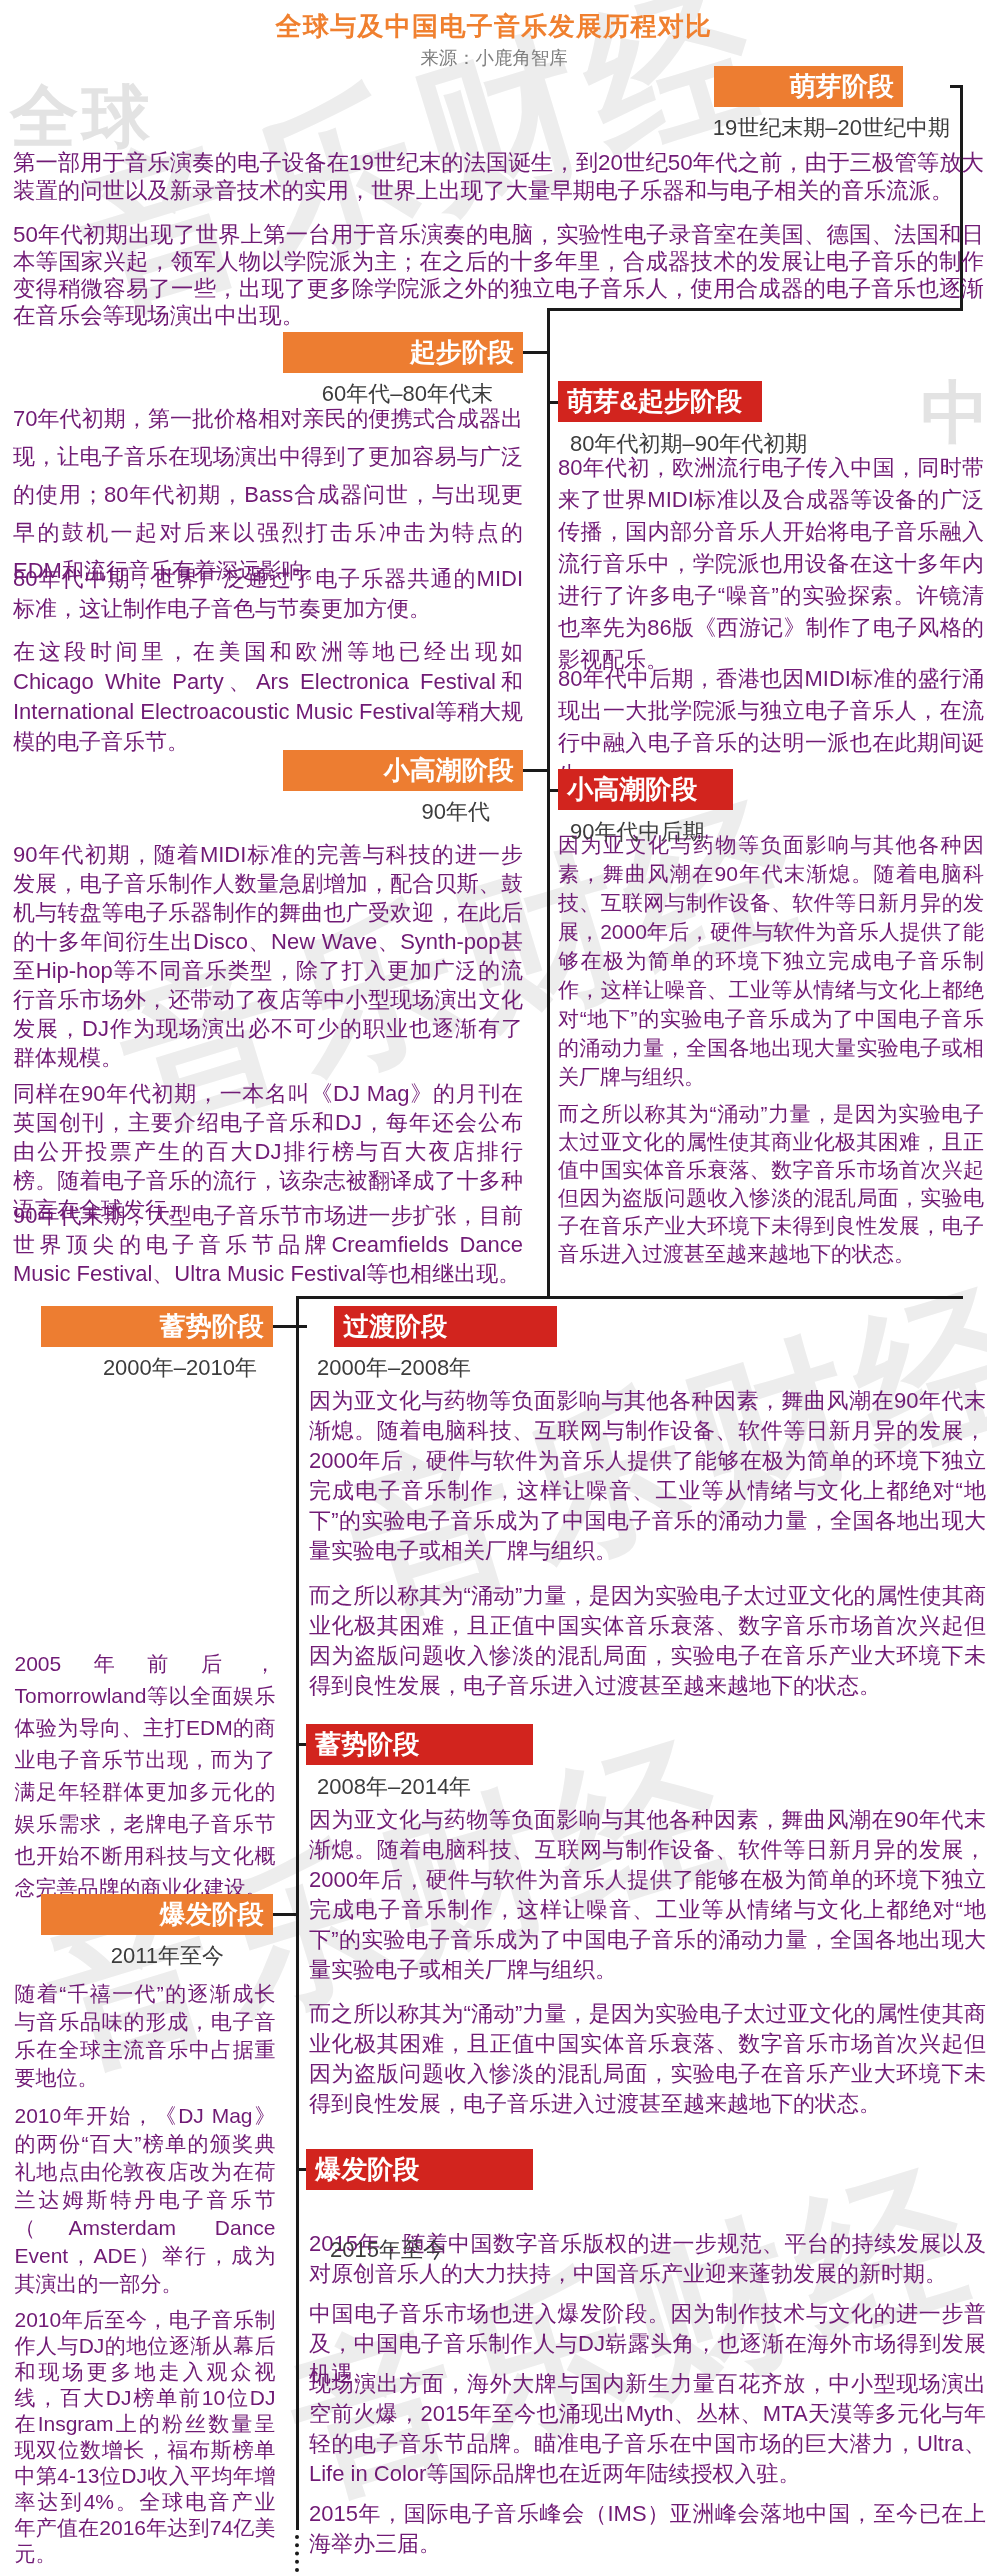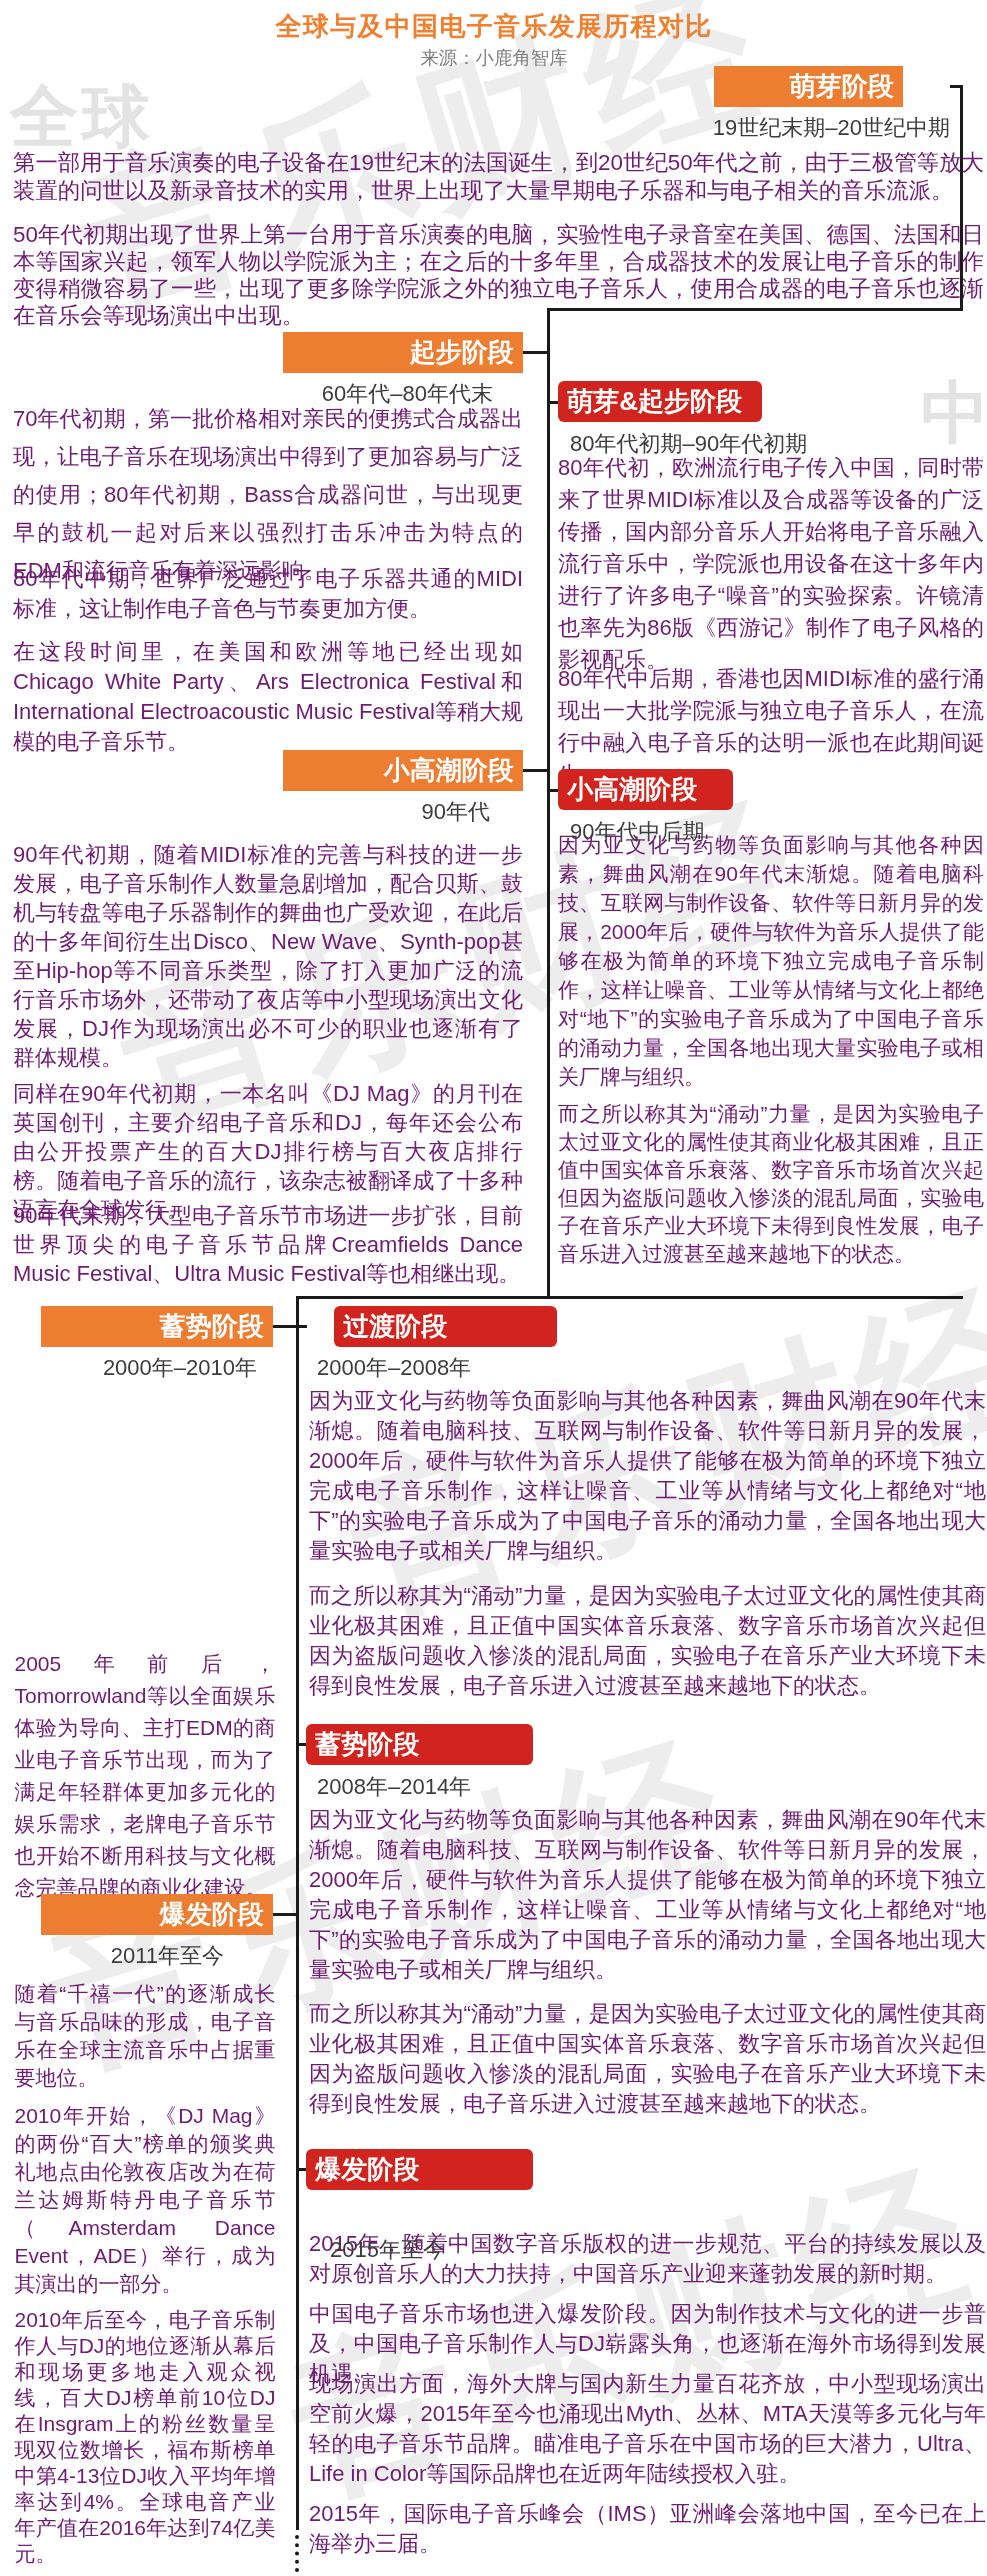--- a/index.html
+++ b/index.html
@@ -8,21 +8,21 @@
   .wm{position:absolute;z-index:0;color:#ebebeb;font-weight:bold;white-space:nowrap;user-select:none;}
   .wm-diag{font-size:164px;transform:rotate(-17deg);letter-spacing:12px;color:#ededed;}
   .wm-side{font-size:68px;letter-spacing:4px;color:#e3e3e3;}
   .title{position:absolute;left:0;top:9.2px;width:100%;text-align:center;z-index:2;
          font-size:26px;font-weight:bold;color:#F0802F;letter-spacing:1.3px;}
   .source{position:absolute;left:0;top:45px;width:100%;text-align:center;z-index:2;
           font-size:18.4px;color:#7f7f7f;}
   .banner{position:absolute;height:41px;line-height:41px;z-index:2;color:#ffffff;
           font-size:26px;font-weight:bold;padding:0 9.2px;box-sizing:border-box;white-space:nowrap;}
   .orange{background:#ED7D31;text-align:right;}
-  .red{background:#D2241E;text-align:left;border-radius:6px;}
+  .red{background:#D2241E;text-align:left;}
   .date{position:absolute;z-index:2;font-size:22px;color:#3c3c3c;white-space:nowrap;}
   .right-align{text-align:right;}
   .para{position:absolute;z-index:1;color:#701a75;text-align:justify;}
   .line{position:absolute;z-index:1;background:#1a1a1a;}
   .dotted-tail{position:absolute;z-index:1;width:0;border-left:4px dotted #1a1a1a;}
 </style>
 </head>
 <body>
 
 <div class="page">

